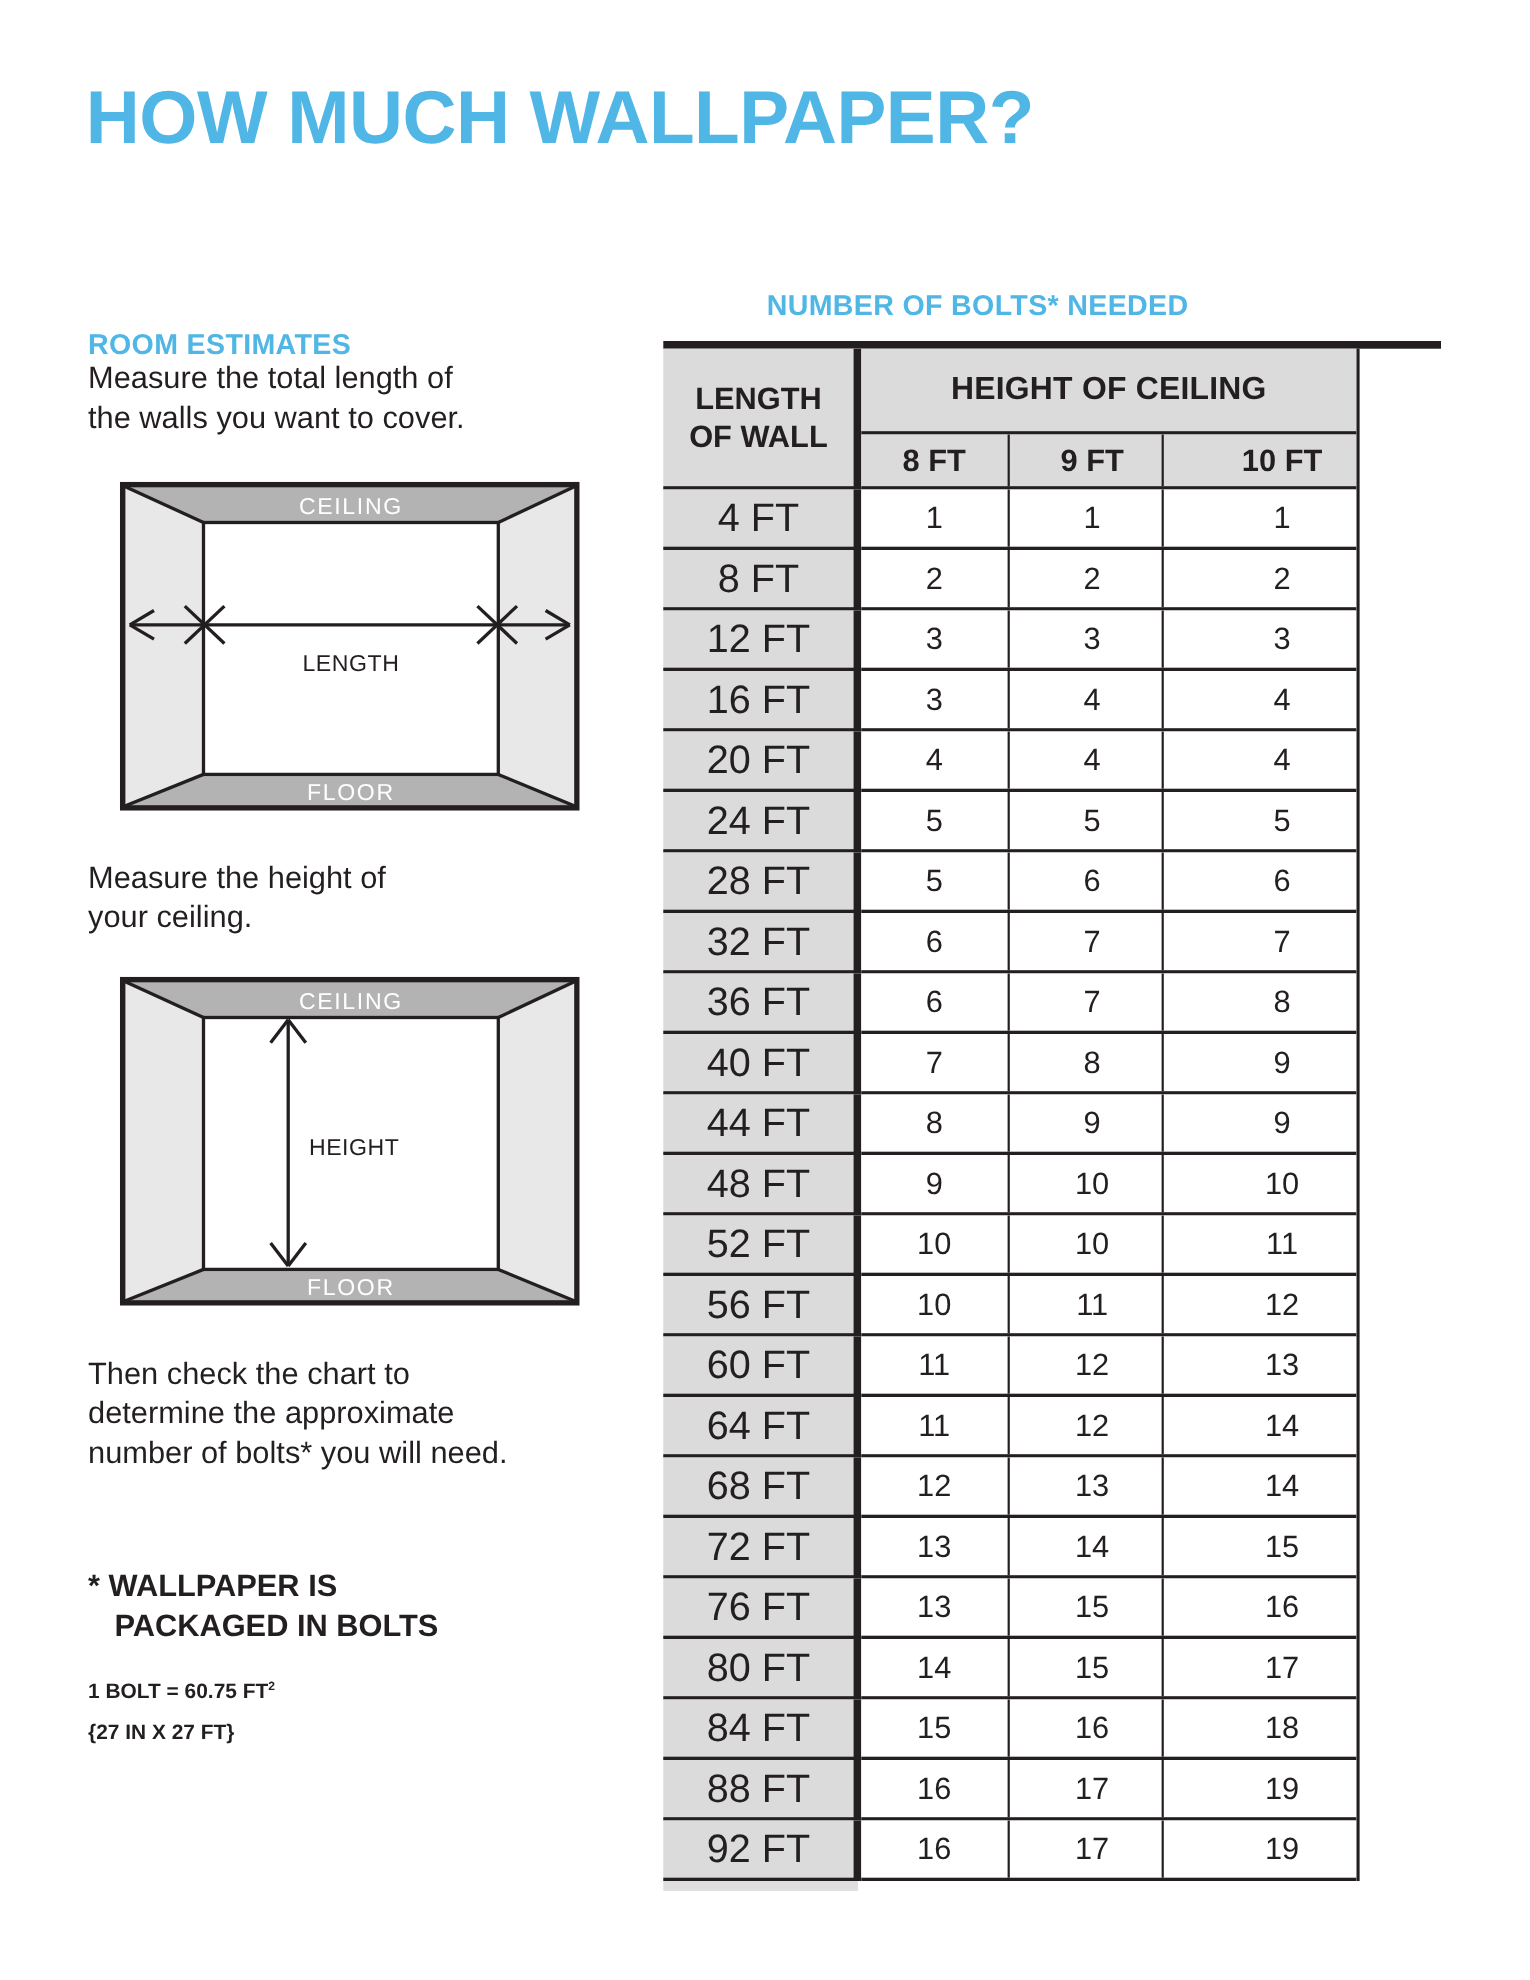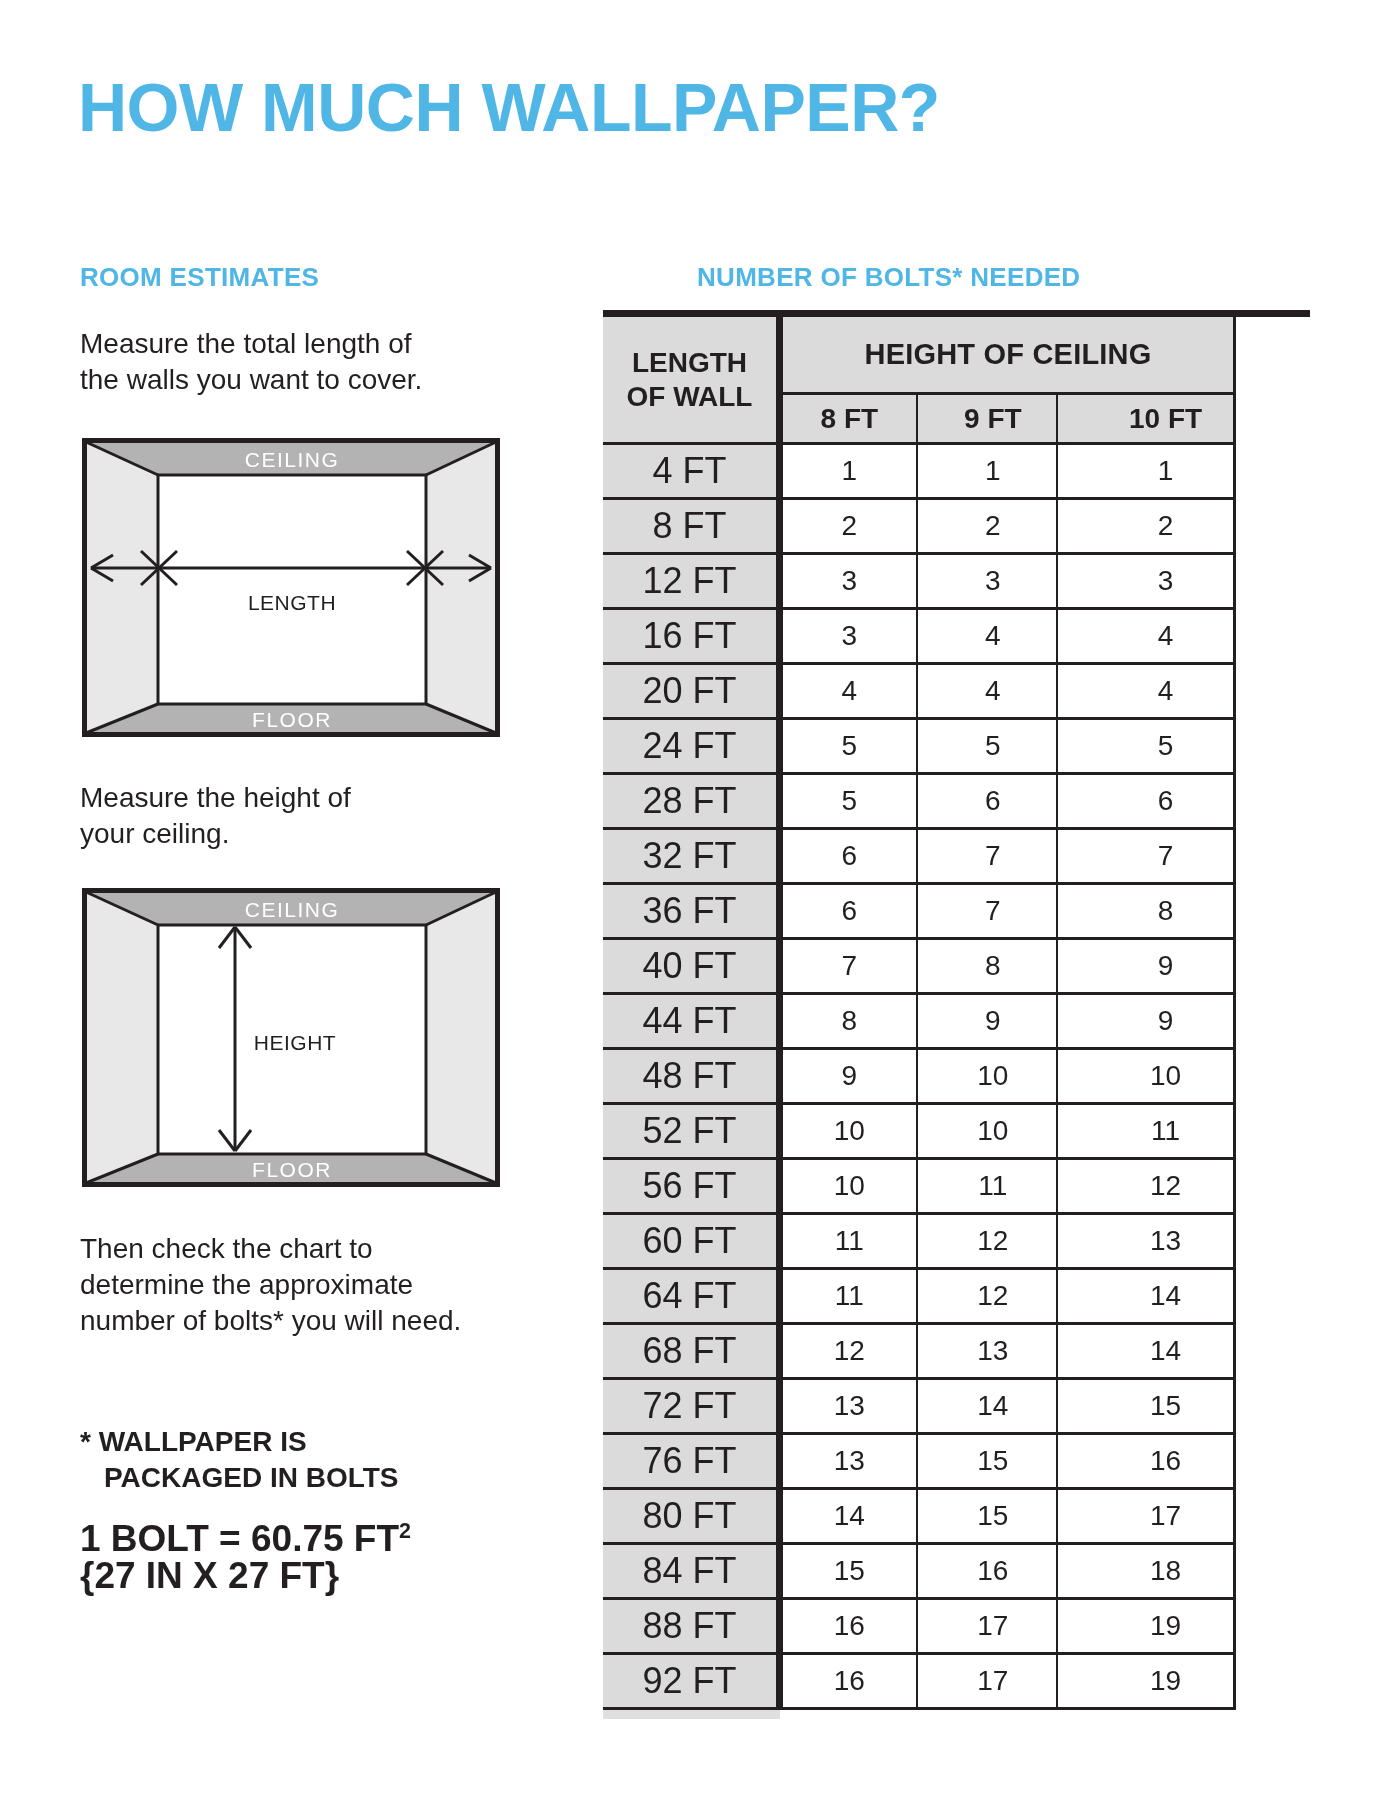--- a/index.html
+++ b/index.html
@@ -11,36 +11,36 @@
   }
   html,body{margin:0;padding:0;background:#fff;}
   .page{position:relative;width:1391px;height:1800px;background:#ffffff;
         font-family:"Liberation Sans", sans-serif;color:var(--ink);overflow:hidden;}
 
   .title{position:absolute;left:78px;top:68px;font-size:68px;font-weight:bold;
          color:var(--blue);letter-spacing:-0.5px;white-space:nowrap;}
 
   .section-heading{position:absolute;top:262px;font-size:26px;font-weight:bold;
          color:var(--blue);letter-spacing:0.3px;white-space:nowrap;}
-  .sh-left{left:80px;}
+  .sh-left{left:80px;margin-top:36px;}
   .sh-right{left:697px;}
 
   .para{position:absolute;left:80px;font-size:28px;line-height:36px;
         white-space:pre-line;color:var(--ink);}
   .para1{top:326px;}
   .para2{top:780px;}
   .para3{top:1231px;}
 
   .footnote{position:absolute;left:80px;top:1424px;font-size:28px;font-weight:bold;line-height:36px;}
   .footnote .fn2{padding-left:24px;}
 
-  .boltinfo{position:absolute;left:80px;top:1520px;font-size:37px;font-weight:bold;line-height:37px;}
+  .boltinfo{position:absolute;left:80px;top:1520px;font-size:19px;font-weight:bold;line-height:37px;}
   .boltinfo sup{font-size:0.58em;vertical-align:super;line-height:0;}
 
-  .diagram{position:absolute;left:82px;width:472px;height:299px;}
+  .diagram{position:absolute;left:82px;width:472px;height:299px;text-align:center;}
   .diagram1{top:438px;}
   .diagram2{top:888px;}
   .diagram svg text{font-family:"Liberation Sans", sans-serif;font-size:21px;}
   .room-label{fill:#ffffff;letter-spacing:1.5px;}
   .dim-label{fill:var(--ink);letter-spacing:0.5px;}
 
   
   .bolt-table{position:absolute;left:603px;top:310px;width:707px;}
   .bt-topborder{height:7px;background:var(--ink);}
   .bt-body{display:flex;}

